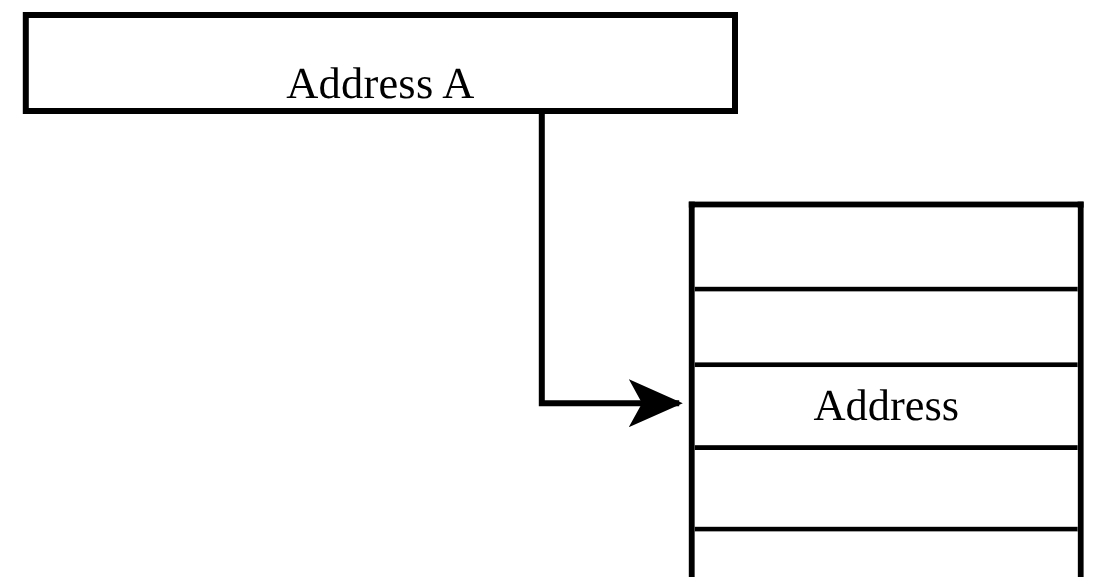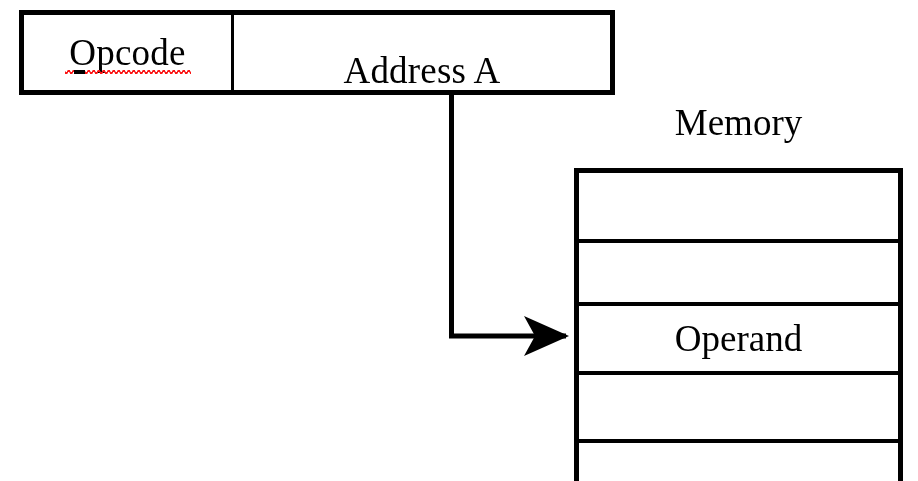--- a/index.html
+++ b/index.html
@@ -128,50 +128,44 @@
     line-height: 1;
     white-space: nowrap;
   }
 </style>
 </head>
 <body>
 
 <div id="canvas">
 
   <div class="instruction-box">
-    <div class="instr-field opcode">
-      <span class="field-label">Opcode</span>
-      <span class="spell-squiggle"></span>
-      <span class="text-caret"></span>
-    </div>
     <div class="instr-field address">
       <span class="field-label">Address A</span>
     </div>
   </div>
 
   <svg class="connector" viewBox="0 0 918 481">
     <defs>
       <marker id="arrowhead" markerWidth="9" markerHeight="8" refX="8.4" refY="4" orient="auto" markerUnits="strokeWidth">
         <path d="M0,0 L9,4 L0,8 L2.2,4 Z" fill="#000000"></path>
       </marker>
     </defs>
     <path d="M451.5,95 L451.5,336 L566,336" fill="none" stroke="#000000" stroke-width="5" stroke-linecap="butt" stroke-linejoin="miter" marker-end="url(#arrowhead)"></path>
   </svg>
 
-  <div class="memory-title">Memory</div>
 
   <div class="memory-box">
     <div class="memory-cell" style="height:70px">
       <span class="cell-label"></span>
     </div>
     <div class="memory-cell" style="height:63px">
       <span class="cell-label"></span>
     </div>
     <div class="memory-cell" style="height:69px">
-      <span class="cell-label">Operand</span>
+      <span class="cell-label">Address</span>
     </div>
     <div class="memory-cell" style="height:68px">
       <span class="cell-label"></span>
     </div>
     <div class="memory-cell" style="height:55px">
       <span class="cell-label"></span>
     </div>
   </div>
 
 </div>

